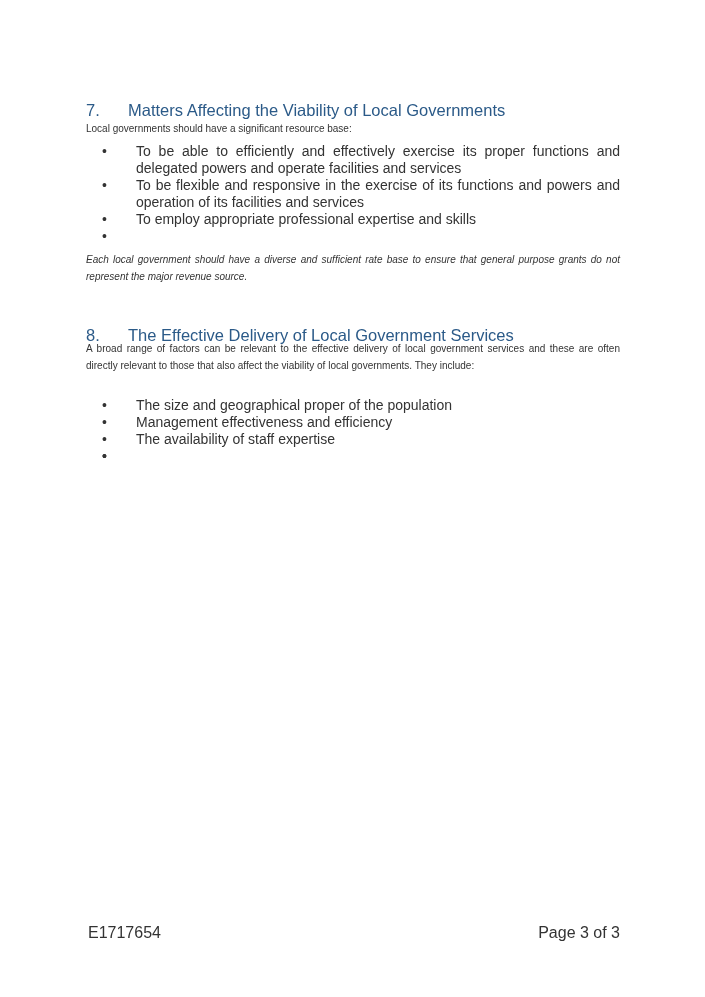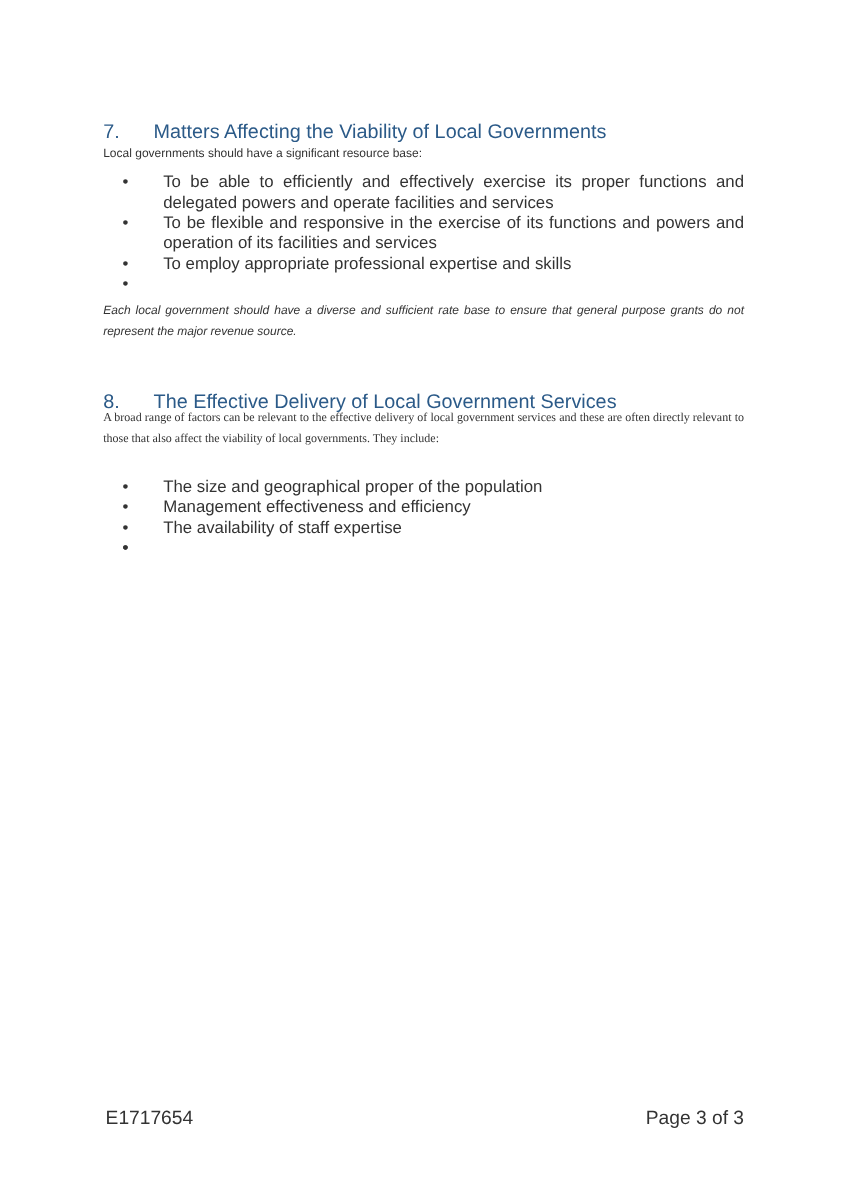--- a/index.html
+++ b/index.html
@@ -31,21 +31,21 @@
     <li><span class="dot">•</span><span>To employ appropriate professional expertise and skills</span></li>
     <li><span class="dot">•</span></li>
   </ul>
 
   <p class="para" style="top:251px;font-style:italic;">Each local government should have a diverse and sufficient rate base to ensure that general purpose grants do not represent the major revenue source.</p>
 
   <h2 class="heading" style="top:306px;margin-top:20px;">
     <span class="num">8.</span><span>The Effective Delivery of Local Government Services</span>
   </h2>
 
-  <p class="para" style="top:340px;font-family:Liberation Serif, serif;">A broad range of factors can be relevant to the effective delivery of local government services and these are often directly relevant to those that also affect the viability of local governments. They include:</p>
+  <p class="para" style="top:340px;">A broad range of factors can be relevant to the effective delivery of local government services and these are often directly relevant to those that also affect the viability of local governments. They include:</p>
 
   <ul class="bullets" style="top:397px;">
     <li><span class="dot">•</span><span>The size and geographical proper of the population</span></li>
     <li><span class="dot">•</span><span>Management effectiveness and efficiency</span></li>
     <li><span class="dot">•</span><span>The availability of staff expertise</span></li>
     <li><span class="dot">•</span></li>
     <li><span class="dot">•</span></li>
   </ul>
 
   <div class="footer" style="left:88px;">E1717654</div>

